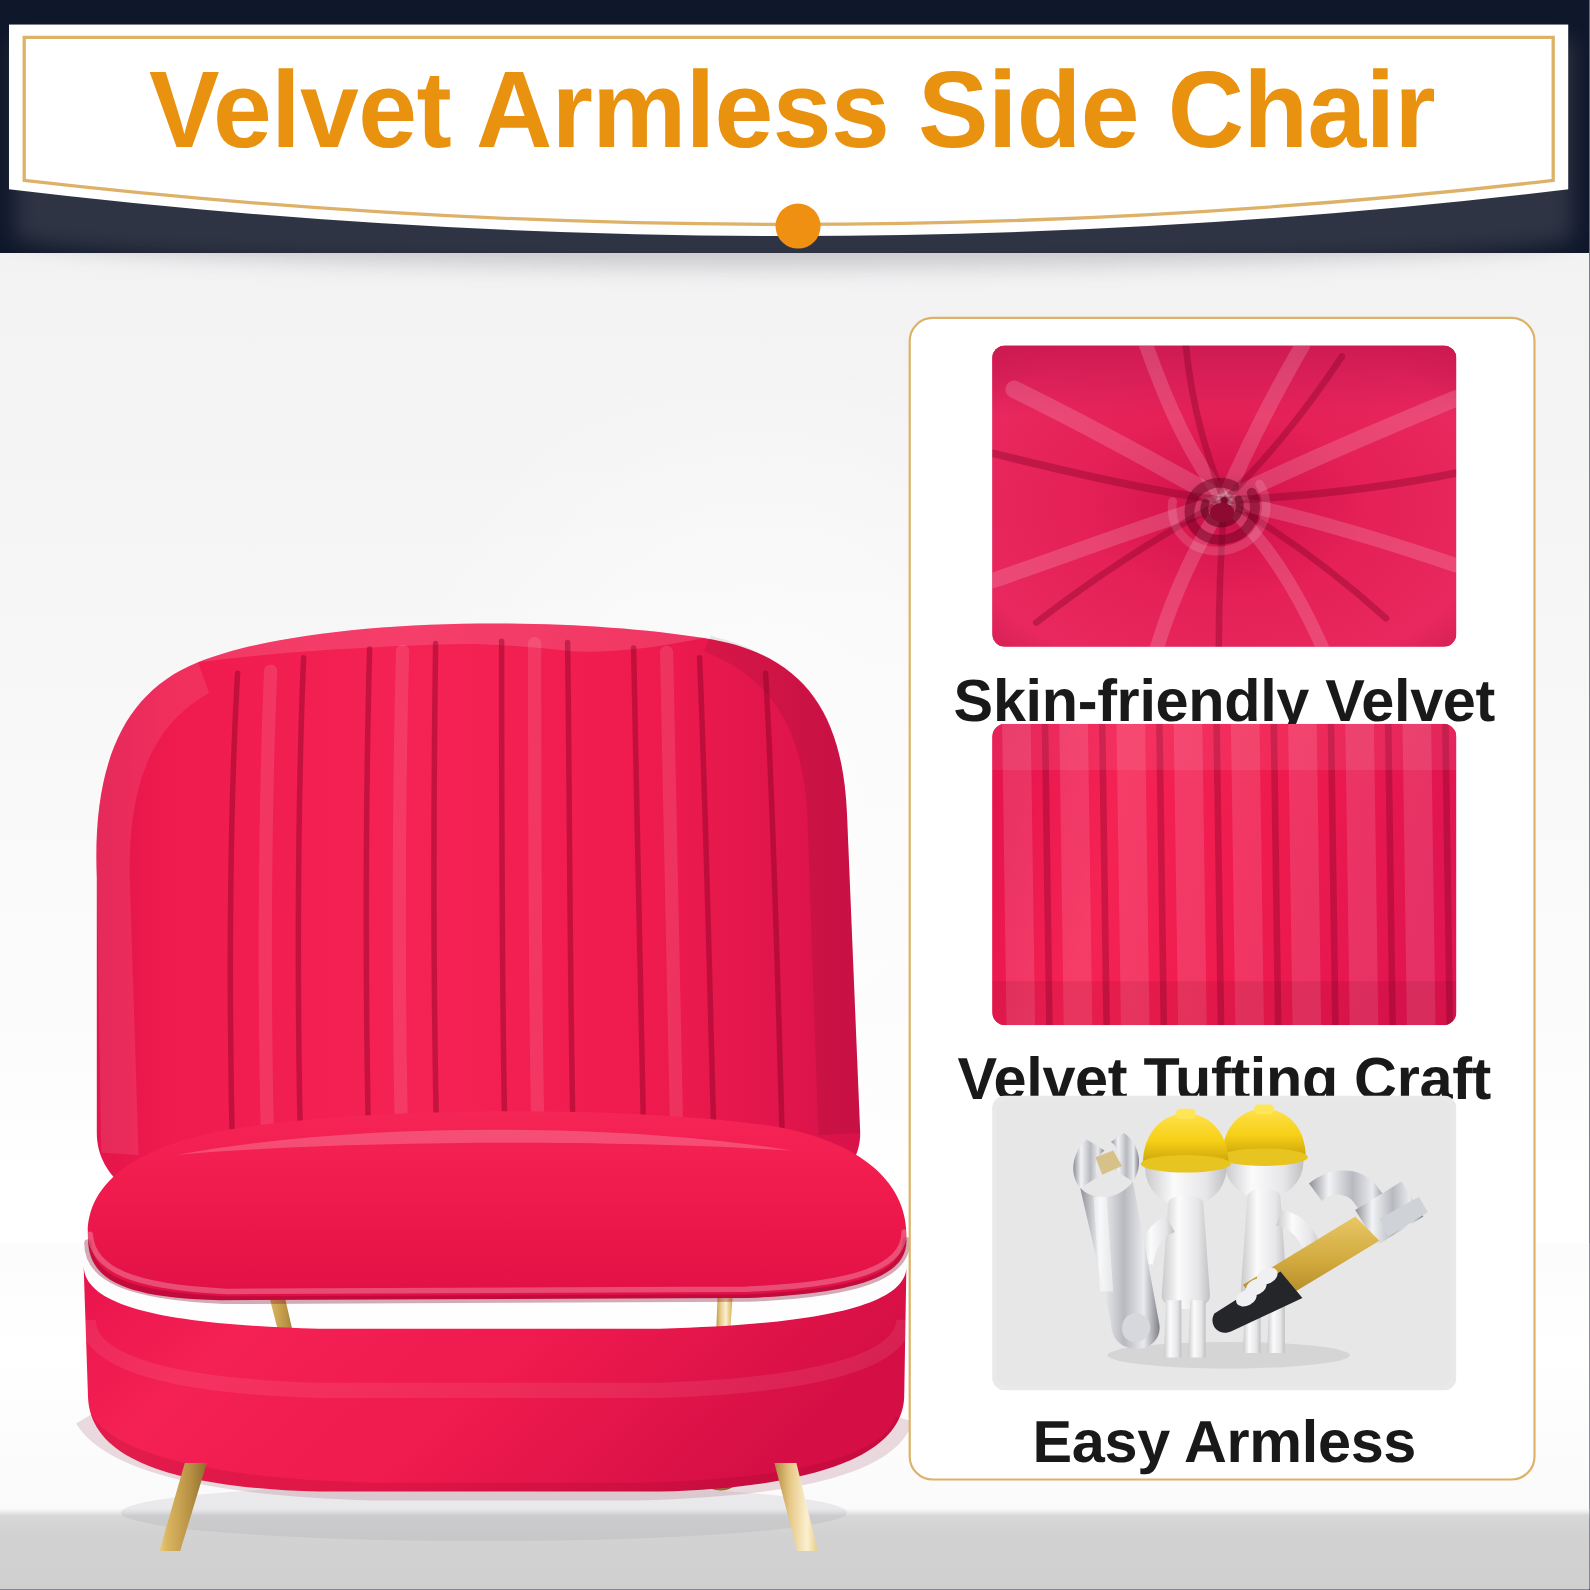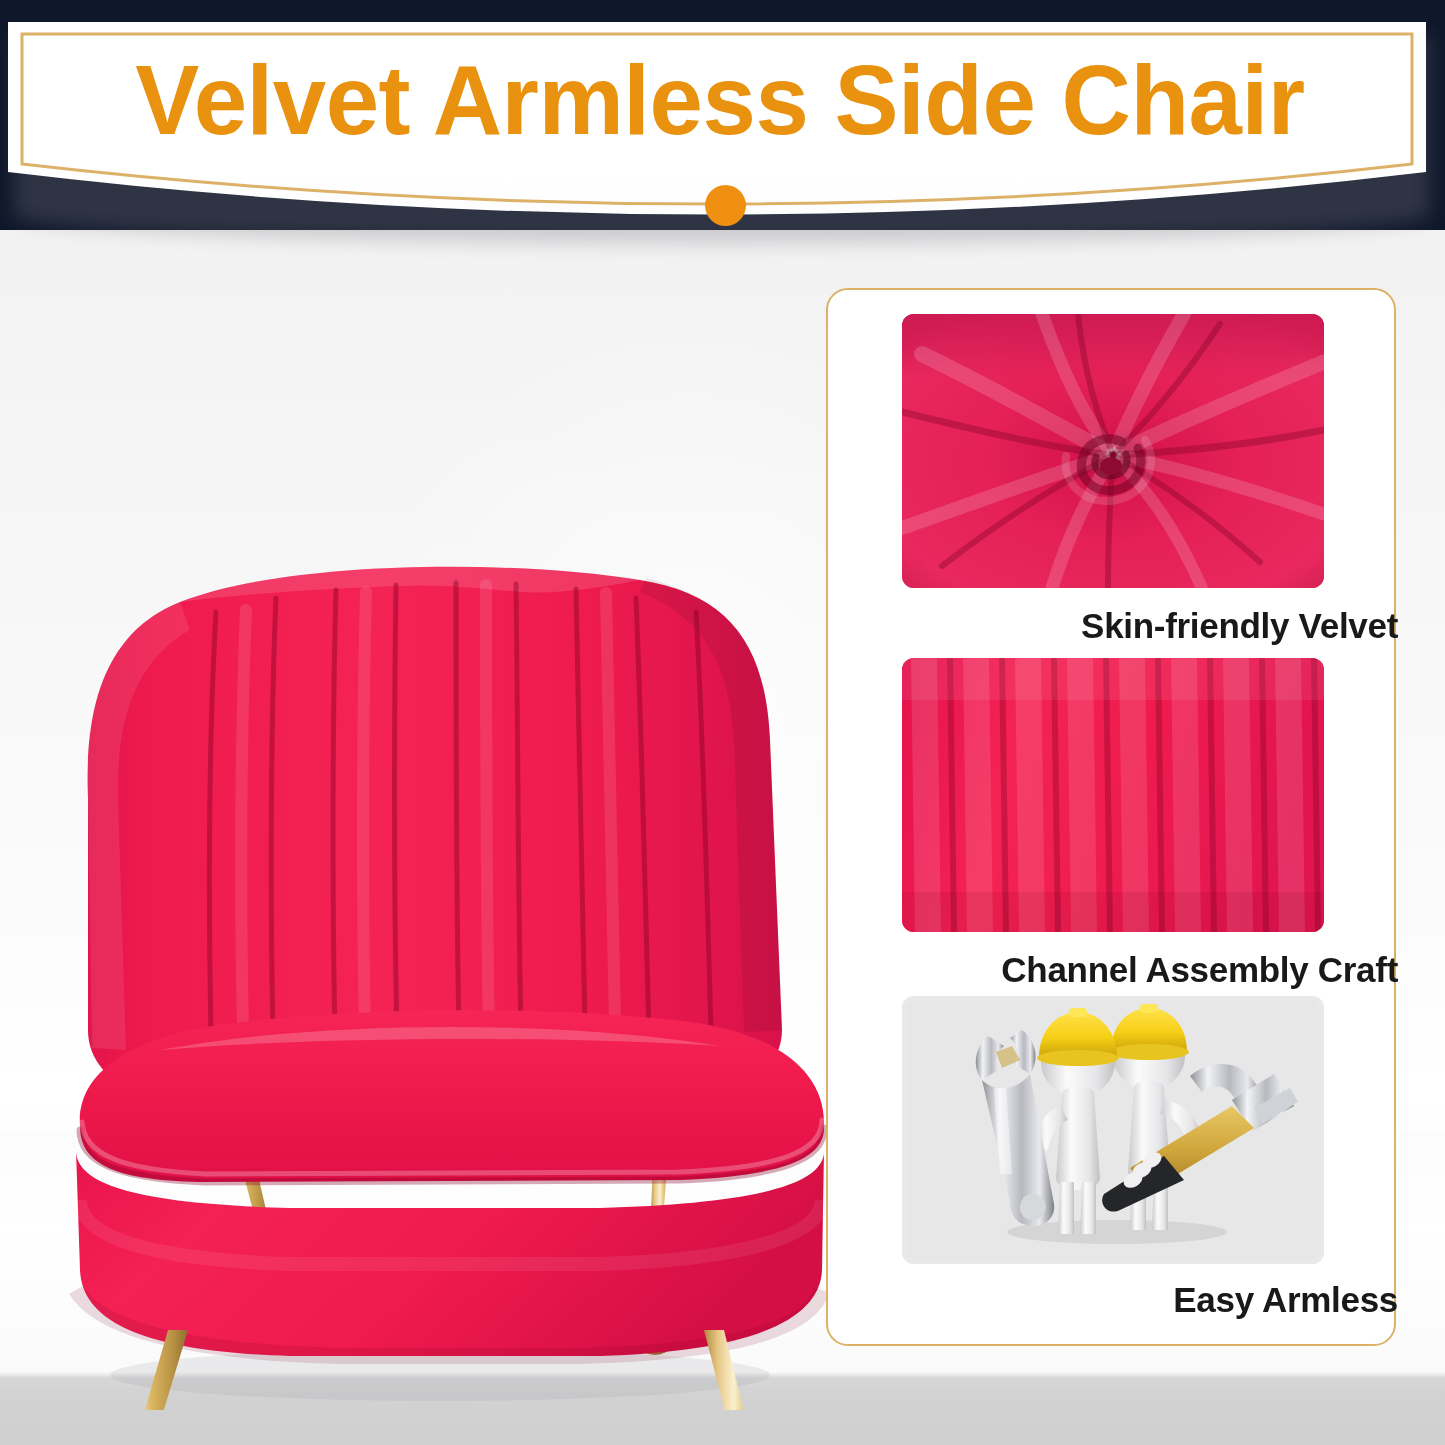--- a/index.html
+++ b/index.html
@@ -73,22 +73,22 @@
   .panel{
     position:absolute;left:826px;top:288px;width:570px;height:1058px;
     border:2px solid #ddb268;border-radius:22px;background:#ffffff;
     box-sizing:border-box;
   }
   .feat{position:absolute;left:0;width:570px;}
   .feat-img{
     position:absolute;border-radius:12px;overflow:hidden;
   }
   .feat-label{
-    position:absolute;width:570px;text-align:right;
-    color:#19191a;font-weight:bold;font-size:35px;
+    position:absolute;width:570px;text-align:center;
+    color:#19191a;font-weight:bold;font-size:54px;
     font-family:"Liberation Sans","DejaVu Sans",sans-serif;
     letter-spacing:-.3px;white-space:nowrap;
   }
 
   
   .swirl{width:100%;height:100%;position:relative;background:#e0205a;}
 
   
   .tuft{width:100%;height:100%;position:relative;background:#f01a4c;}
 
@@ -336,21 +336,21 @@
                 <path d="M256,0 L260,274"></path>
                 <path d="M308,0 L312,274"></path>
               <path d="M360,0 L364,274"></path>
                 <path d="M412,0 L416,274"></path>
             </g>
             <rect width="422" height="42" fill="rgba(255,255,255,.07)"></rect>
             <rect y="234" width="422" height="40" fill="rgba(110,0,32,.10)"></rect>
           </svg>
         </div>
       </div>
-      <div class="feat-label" style="top:292px;">Channel Assembly Craft</div>
+      <div class="feat-label" style="top:292px;">Velvet Tufting Craft</div>
     </div>
 
     <div class="feat" style="top:706px;">
       <div class="feat-img" style="left:74px;top:0;width:422px;height:268px;">
         <div class="asm">
           <svg width="422" height="268" viewBox="0 0 422 268" preserveAspectRatio="none">
             <defs>
               <linearGradient id="bodyG" x1="0" y1="0" x2="1" y2="0">
                 <stop offset="0" stop-color="#c9c9cb"></stop>
                 <stop offset="0.35" stop-color="#fbfbfc"></stop>

